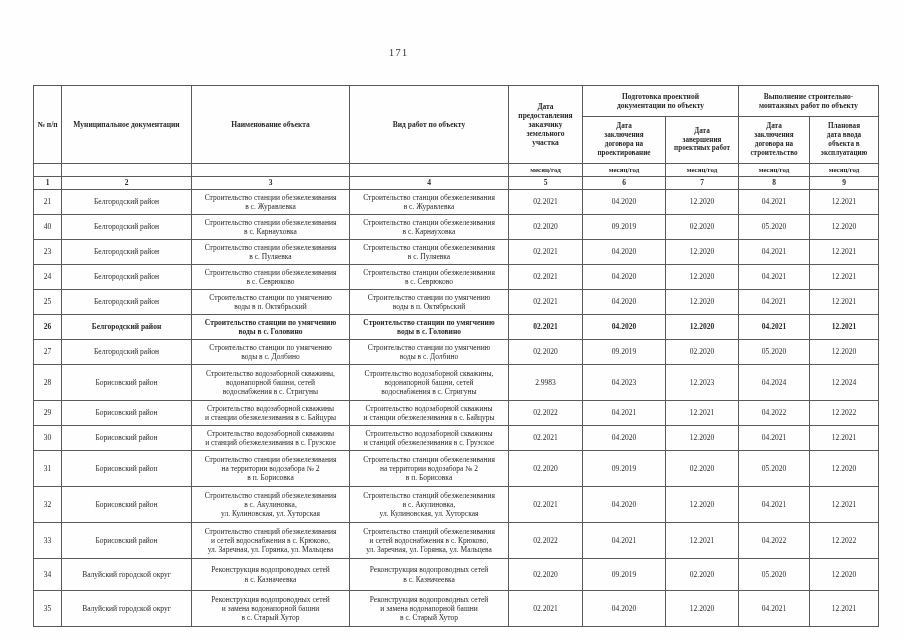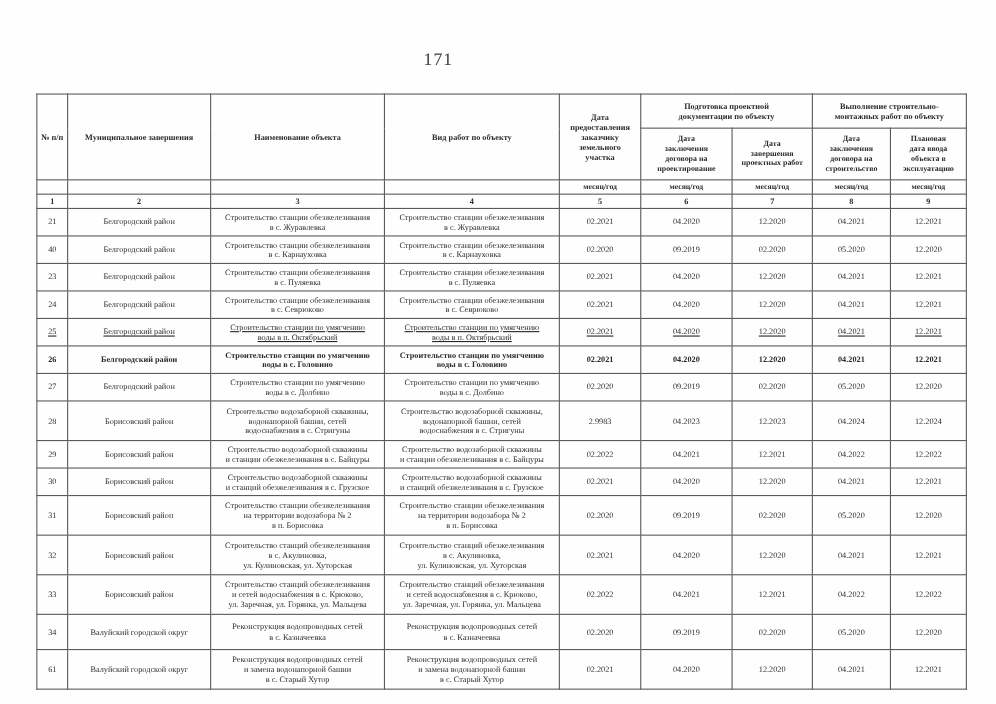--- a/index.html
+++ b/index.html
@@ -15,21 +15,21 @@
     font-family: "Liberation Serif", "DejaVu Serif", serif;
     color: #262626;
     overflow: hidden;
   }
   .page-number {
     position: absolute;
     top: 46px;
     left: 0;
     width: 797px;
     text-align: center;
-    font-size: 16px;
+    font-size: 11px;
     letter-spacing: 1px;
     color: #3a3a3a;
   }
   table.doc-table {
     position: absolute;
     top: 85px;
     left: 33px;
     width: 845px;
     border-collapse: collapse;
     table-layout: fixed;
@@ -89,21 +89,21 @@
       <col style="width:159px">
       <col style="width:74px">
       <col style="width:83px">
       <col style="width:73px">
       <col style="width:71px">
       <col style="width:69px">
     </colgroup>
     <thead>
       <tr class="h1">
         <th rowspan="2">№ п/п</th>
-        <th rowspan="2">Муниципальное завершения</th>
+        <th rowspan="2">Муниципальное документации</th>
         <th rowspan="2">Наименование объекта</th>
         <th rowspan="2">Вид работ по объекту</th>
         <th rowspan="2">Дата
 предоставления
 заказчику
 земельного
 участка</th>
         <th colspan="2">Подготовка проектной
 документации по объекту</th>
         <th colspan="2">Выполнение строительно-
@@ -195,21 +195,21 @@
           <td class="c-text">Строительство станции обезжелезивания
 в с. Севрюково</td>
           <td class="c-text">Строительство станции обезжелезивания
 в с. Севрюково</td>
           <td class="c-date">02.2021</td>
           <td class="c-date">04.2020</td>
           <td class="c-date">12.2020</td>
           <td class="c-date">04.2021</td>
           <td class="c-date">12.2021</td>
         </tr>
-        <tr style="height: 25px; text-decoration: underline;">
+        <tr style="height: 25px;">
           <td class="c-num">25</td>
           <td class="c-text">Белгородский район</td>
           <td class="c-text">Строительство станции по умягчению
 воды в п. Октябрьский</td>
           <td class="c-text">Строительство станции по умягчению
 воды в п. Октябрьский</td>
           <td class="c-date">02.2021</td>
           <td class="c-date">04.2020</td>
           <td class="c-date">12.2020</td>
           <td class="c-date">04.2021</td>
@@ -334,21 +334,21 @@
 в с. Казначеевка</td>
           <td class="c-text">Реконструкция водопроводных сетей
 в с. Казначеевка</td>
           <td class="c-date">02.2020</td>
           <td class="c-date">09.2019</td>
           <td class="c-date">02.2020</td>
           <td class="c-date">05.2020</td>
           <td class="c-date">12.2020</td>
         </tr>
         <tr style="height: 36px;">
-          <td class="c-num">61</td>
+          <td class="c-num">35</td>
           <td class="c-text">Валуйский городской округ</td>
           <td class="c-text">Реконструкция водопроводных сетей
 и замена водонапорной башни
 в с. Старый Хутор</td>
           <td class="c-text">Реконструкция водопроводных сетей
 и замена водонапорной башни
 в с. Старый Хутор</td>
           <td class="c-date">02.2021</td>
           <td class="c-date">04.2020</td>
           <td class="c-date">12.2020</td>

